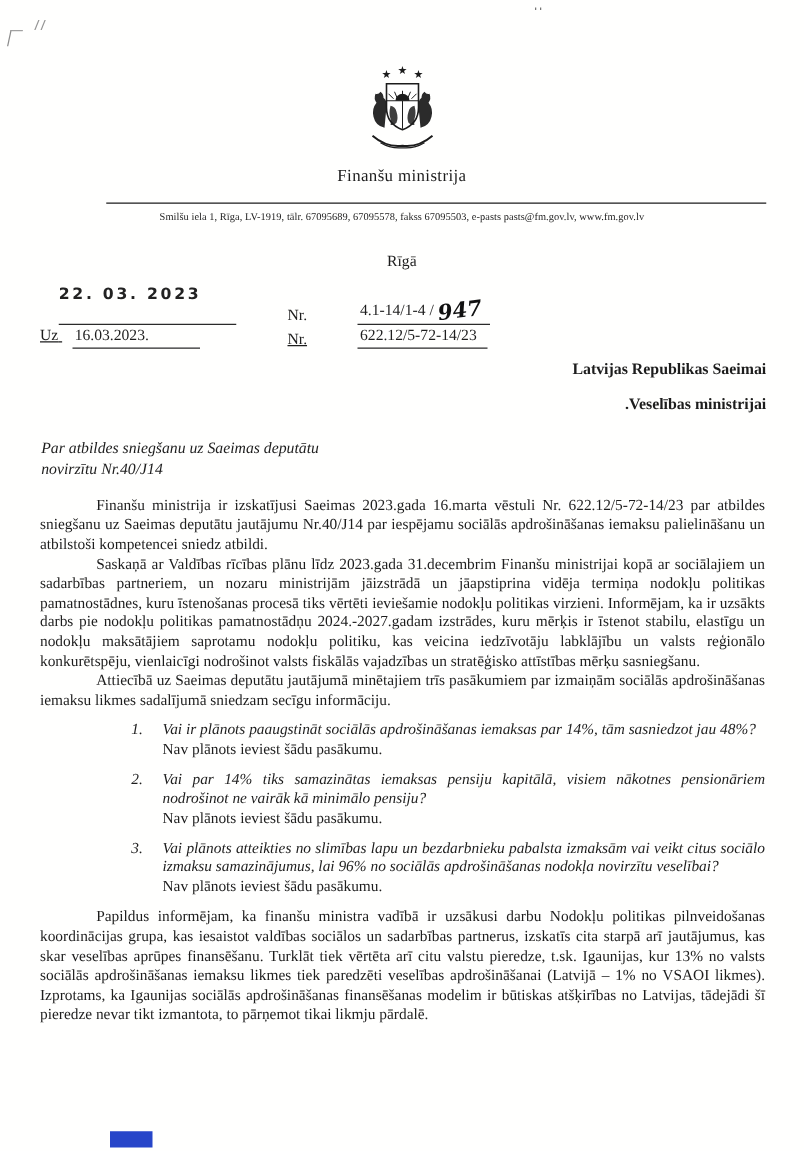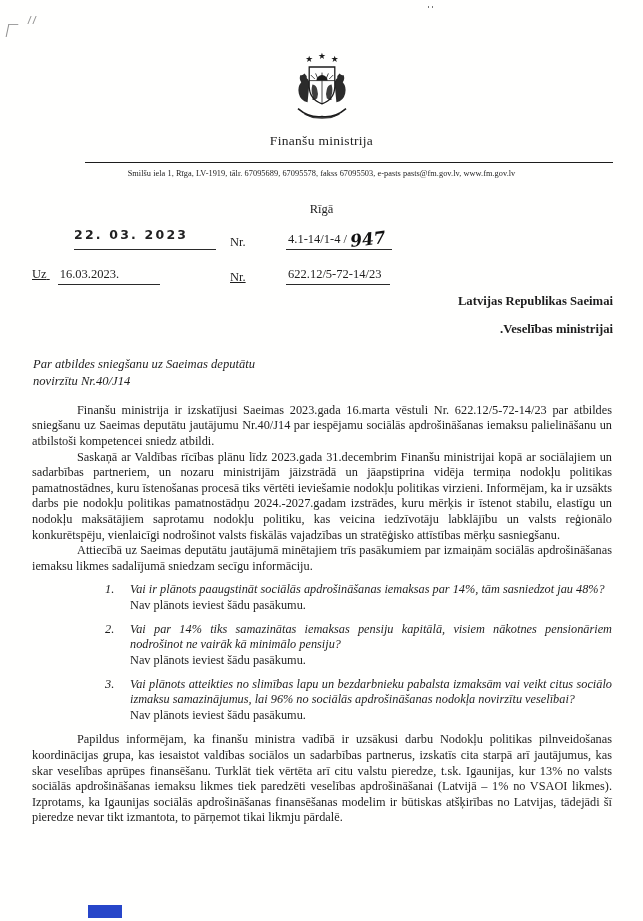--- a/index.html
+++ b/index.html
@@ -20,22 +20,22 @@
     background:var(--artifact-blue,#2746c9); }
   
   .emblem { display:block; margin:50px auto 0; }
   .ministry-name { text-align:center; font-size:13.5px; margin-top:5px; letter-spacing:.3px; }
   .head-rule { border:0; border-top:1.6px solid #1d1d1d; margin:13px 30px 0 85px; }
   .contact-line { text-align:center; font-size:8.3px; margin-top:6px; letter-spacing:.05px; color:#222; }
   
   .city-line { text-align:center; font-size:12.5px; margin-top:24px; }
   .ref-block { margin:10px 30px 0 32px; font-size:12.5px; }
   .ref-row { display:grid; grid-template-columns:198px 56px auto; align-items:end; }
-  .ref-row + .ref-row { margin-top:17px;text-decoration:underline; }
-  .stamp-line { display:inline-block; width:142px; margin-left:42px; padding-bottom:6px;
+  .ref-row + .ref-row { margin-top:1px;text-decoration:underline; }
+  .stamp-line { display:inline-block; width:142px; margin-left:15px; padding-bottom:16px;
     border-bottom:1.3px solid #2a2a2a; }
   .date-stamp { font-family:"DejaVu Sans", sans-serif; font-weight:bold; font-size:12.5px;
     letter-spacing:2.2px; color:#222; white-space:nowrap; }
   .u-line { display:inline-block; border-bottom:1.3px solid #2a2a2a; padding:0 4px 2px 2px; white-space:nowrap; }
   .u-out { min-width:106px; }
   .u-date { min-width:102px; margin-left:8px; }
   .u-in { min-width:104px; }
   .handwritten { display:inline-block; font-family:"DejaVu Serif", serif; font-style:italic; font-weight:bold;
     font-size:17px; transform:rotate(-7deg) translateY(2px); margin-left:3px; color:#111; }
   

